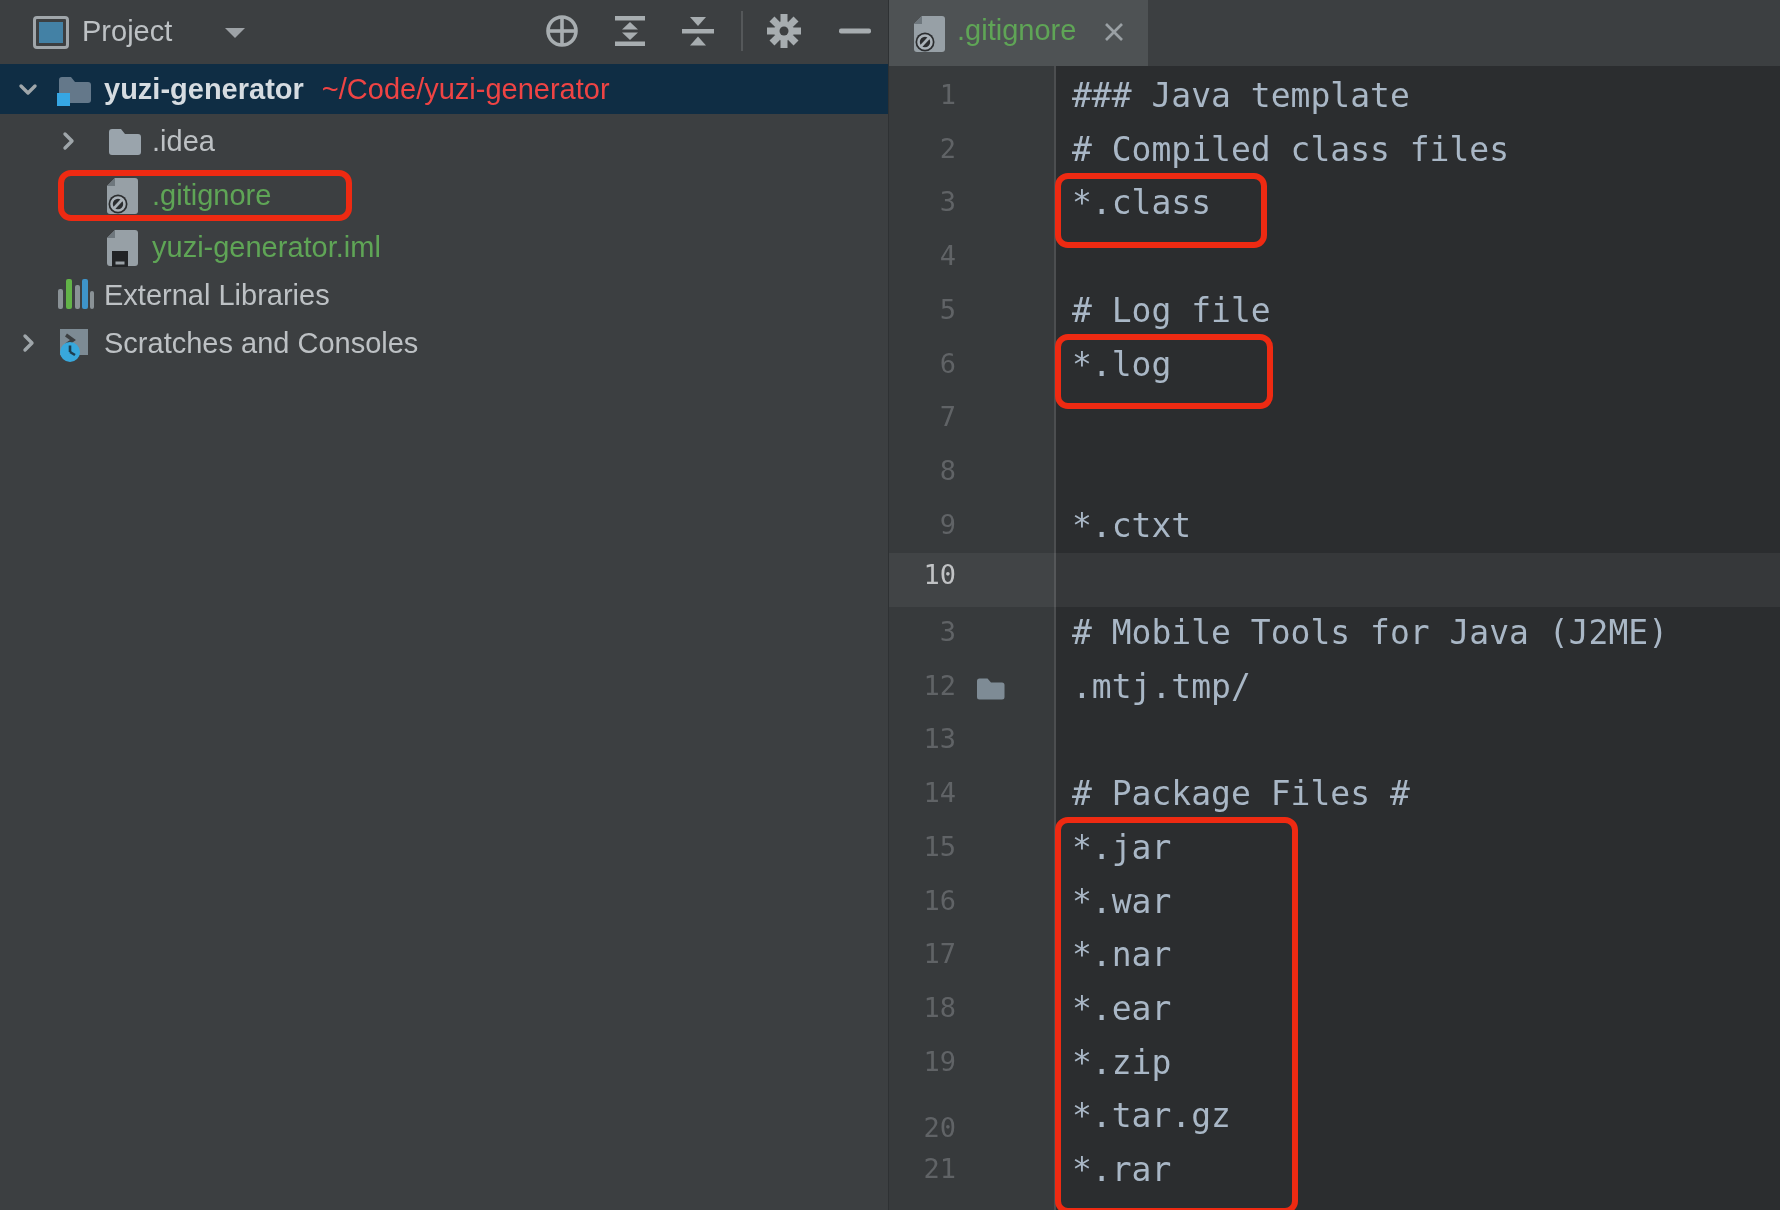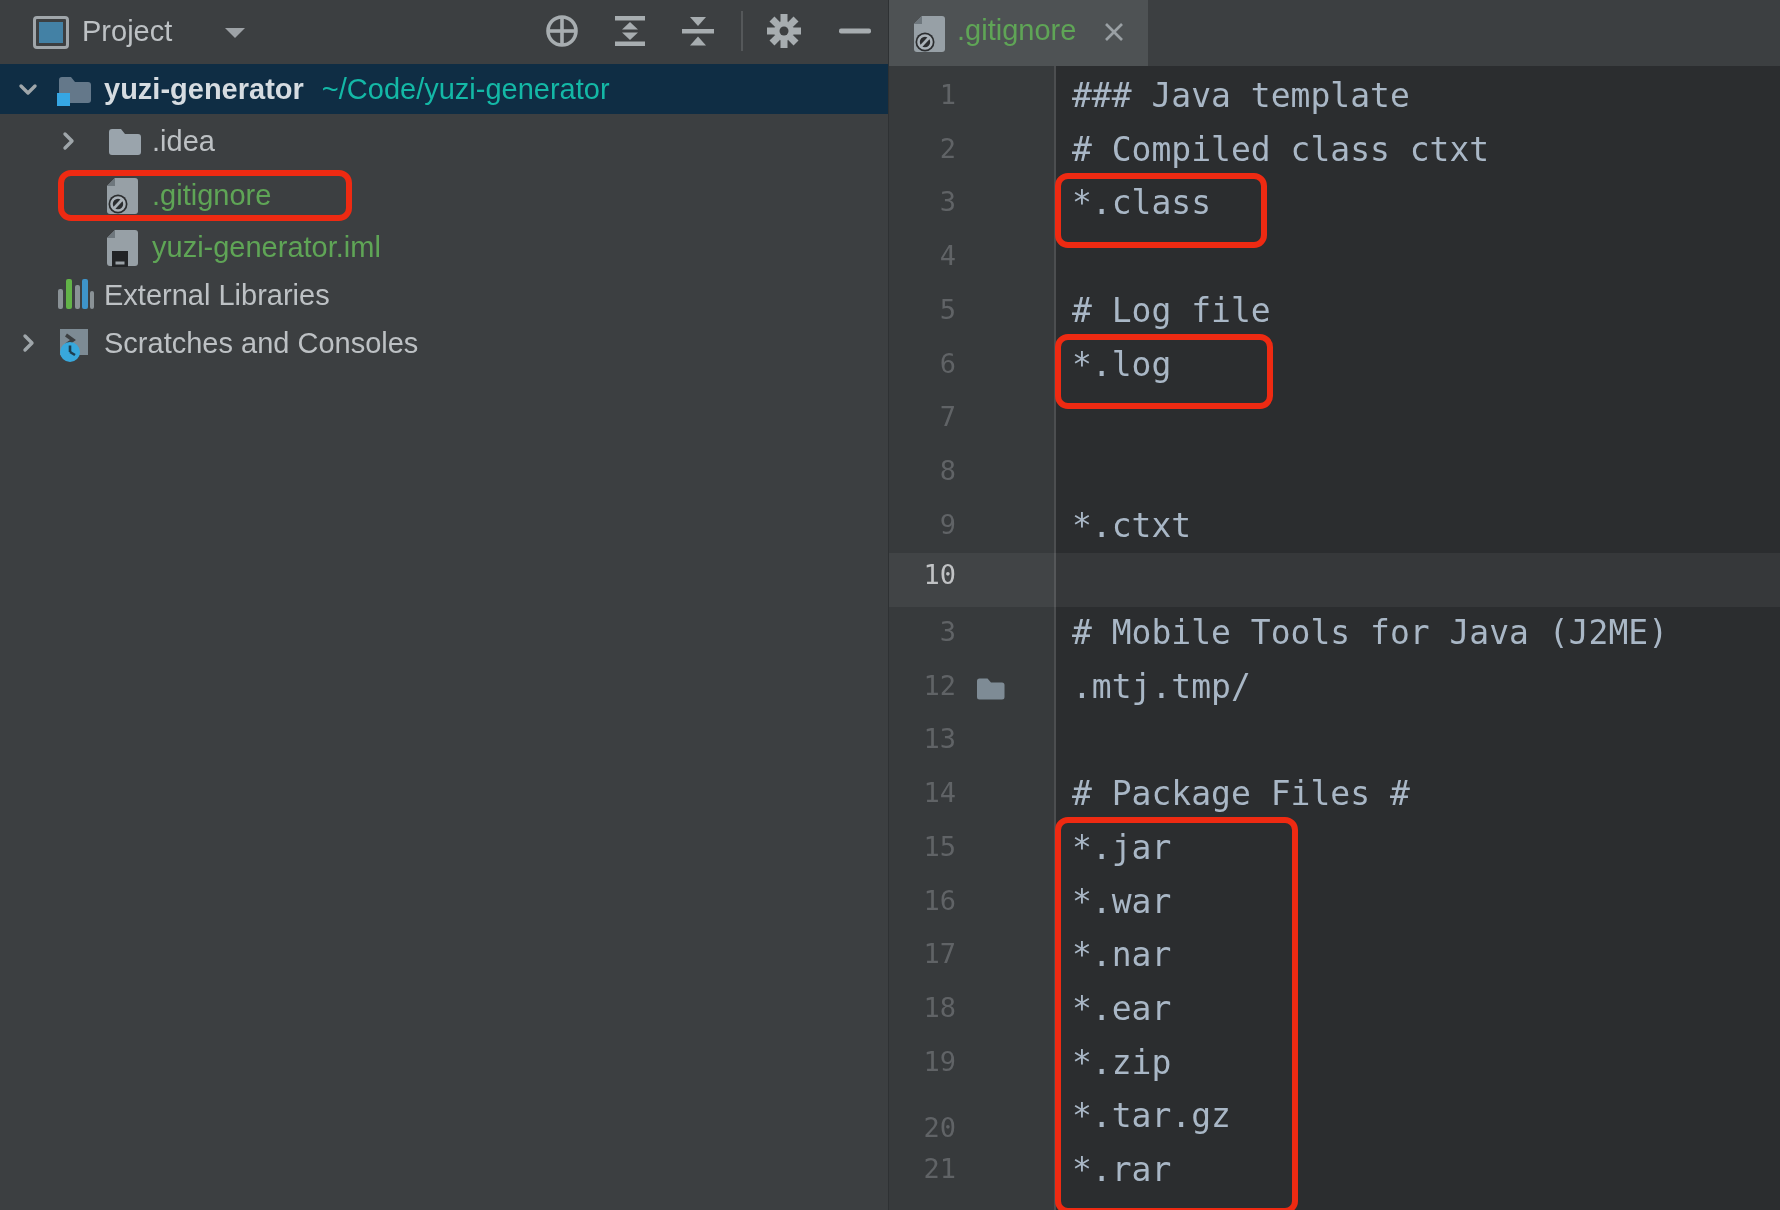--- a/index.html
+++ b/index.html
@@ -16,21 +16,21 @@
         font-size:29px;color:#bdc1c4;}
   .tb-icon{position:absolute;top:12px;width:38px;height:38px;}
   .tb-sep{position:absolute;left:741px;top:11px;width:2px;height:40px;background:#55585a;}
   .tree{position:absolute;left:0;top:62px;width:888px;bottom:0;}
   .trow{position:absolute;left:0;width:888px;height:50px;}
   .trow.selected{background:#0f2d44;}
   .trow .chev{position:absolute;top:13px;width:24px;height:24px;}
   .trow .nicon{position:absolute;top:7px;width:38px;height:38px;}
   .tlabel{position:absolute;top:0;height:50px;line-height:50px;font-size:29px;white-space:nowrap;}
   .tlabel b{color:#d6dce1;font-weight:bold;text-align:center;}
-  .tpath{color:#14b8a6;font-weight:normal;margin-left:18px;font-size:29px;margin-top:20px;}
+  .tpath{color:#ef4444;font-weight:normal;margin-left:18px;font-size:29px;margin-top:20px;}
   .c-normal{color:#bdc1c4;} .c-green{color:#5fa556;}
   .ann{position:absolute;border:6px solid #ee2a12;border-radius:13px;z-index:40;pointer-events:none;}
   
   .editor{position:absolute;left:888px;top:0;width:892px;height:1210px;background:#2b2d2f;border-left:1px solid #2e3133;}
   .tabbar{position:absolute;left:0;top:0;width:892px;height:66px;background:#3c3f41;}
   .tab{position:absolute;left:0;top:0;width:259px;height:66px;background:#4e5254;}
   .tab .ticon{position:absolute;left:24px;top:15px;width:34px;height:38px;}
   .tab .tname{position:absolute;left:68px;top:0;height:60px;line-height:60px;font-size:29px;color:#5fa556;}
   .tab .tclose{position:absolute;left:212px;top:19px;width:26px;height:26px;}
   .gutter{position:absolute;left:0;top:66px;width:165px;bottom:0;background:#373a3c;}
@@ -192,21 +192,21 @@
         </span>
       </div>
     </div>
     <div class="gutter"></div>
     <div class="gdivider"></div>
     <div class="codebg"></div>
     <div id="edlayer" style="position:absolute;left:0;top:0;width:892px;height:1210px;">
         <div class="lnum" style="top:79px">1</div>
         <div class="cline" style="top:76px">### Java template</div>
         <div class="lnum" style="top:132.7px">2</div>
-        <div class="cline" style="top:129.7px"># Compiled class ctxt</div>
+        <div class="cline" style="top:129.7px"># Compiled class files</div>
         <div class="lnum" style="top:186.4px">3</div>
         <div class="cline" style="top:183.4px">*.class</div>
         <div class="lnum" style="top:240.10000000000002px">4</div>
         <div class="cline" style="top:237.10000000000002px"></div>
         <div class="lnum" style="top:293.8px">5</div>
         <div class="cline" style="top:290.8px"># Log file</div>
         <div class="lnum" style="top:347.5px">6</div>
         <div class="cline" style="top:344.5px">*.log</div>
         <div class="lnum" style="top:401.20000000000005px">7</div>
         <div class="cline" style="top:398.20000000000005px"></div>

